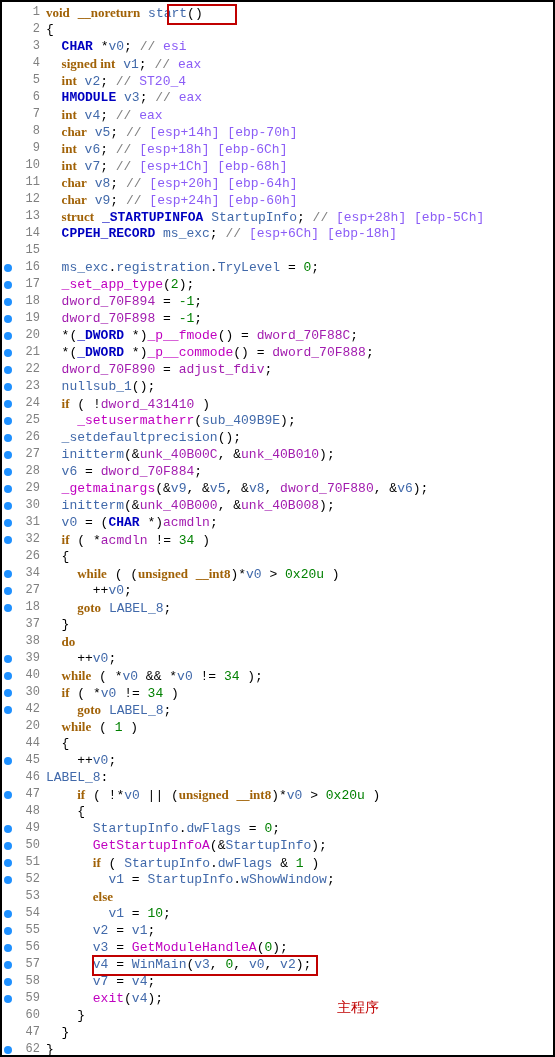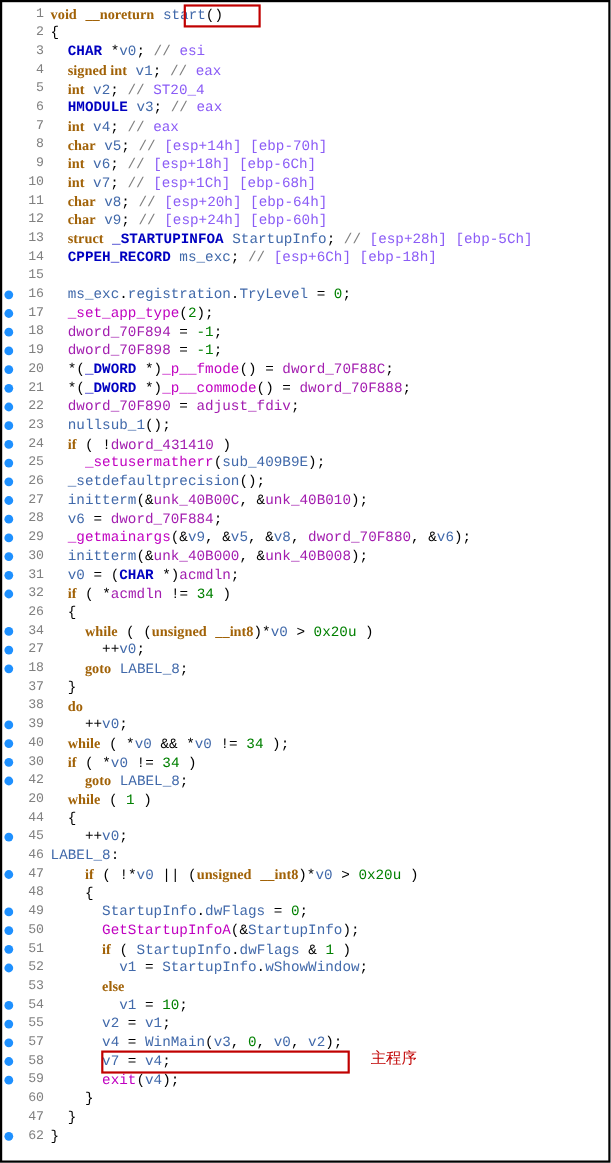--- a/index.html
+++ b/index.html
@@ -62,22 +62,23 @@
   .num  { color: #008000; }
   .hl-box {
     border: 2px solid #c00000;
     position: absolute;
     background: transparent;
     pointer-events: none;
   }
   .annot {
     position: absolute;
     color: #c00000;
-    font-family: Liberation Mono, monospace;
+    font-family: Liberation Sans, sans-serif;
     font-size: 14px;
+    margin-top: 44px;
   }
 </style>
 </head>
 <body>
 
 <div class="frame">
   <div class="code-area" id="code-area">
       <div class="line"><span class="bp"></span><span class="ln">1</span><span class="code"><span class="kw">void</span> <span class="kw">__noreturn</span> <span class="ident">start</span>()</span></div>
       <div class="line"><span class="bp"></span><span class="ln">2</span><span class="code">{</span></div>
       <div class="line"><span class="bp"></span><span class="ln">3</span><span class="code">  <span class="type">CHAR</span> *<span class="ident">v0</span>; <span class="cmt">//</span> <span class="caddr">esi</span></span></div>
@@ -126,20 +127,21 @@
       <div class="line"><span class="bp"></span><span class="ln">46</span><span class="code"><span class="ident">LABEL_8</span>:</span></div>
       <div class="line"><span class="bp"><span class="dot"></span></span><span class="ln">47</span><span class="code">    <span class="kw">if</span> ( !*<span class="ident">v0</span> || (<span class="kw">unsigned</span> <span class="kw">__int8</span>)*<span class="ident">v0</span> &gt; <span class="num">0x20u</span> )</span></div>
       <div class="line"><span class="bp"></span><span class="ln">48</span><span class="code">    {</span></div>
       <div class="line"><span class="bp"><span class="dot"></span></span><span class="ln">49</span><span class="code">      <span class="ident">StartupInfo</span>.<span class="ident">dwFlags</span> = <span class="num">0</span>;</span></div>
       <div class="line"><span class="bp"><span class="dot"></span></span><span class="ln">50</span><span class="code">      <span class="func">GetStartupInfoA</span>(&amp;<span class="ident">StartupInfo</span>);</span></div>
       <div class="line"><span class="bp"><span class="dot"></span></span><span class="ln">51</span><span class="code">      <span class="kw">if</span> ( <span class="ident">StartupInfo</span>.<span class="ident">dwFlags</span> &amp; <span class="num">1</span> )</span></div>
       <div class="line"><span class="bp"><span class="dot"></span></span><span class="ln">52</span><span class="code">        <span class="ident">v1</span> = <span class="ident">StartupInfo</span>.<span class="ident">wShowWindow</span>;</span></div>
       <div class="line"><span class="bp"></span><span class="ln">53</span><span class="code">      <span class="kw">else</span></span></div>
       <div class="line"><span class="bp"><span class="dot"></span></span><span class="ln">54</span><span class="code">        <span class="ident">v1</span> = <span class="num">10</span>;</span></div>
       <div class="line"><span class="bp"><span class="dot"></span></span><span class="ln">55</span><span class="code">      <span class="ident">v2</span> = <span class="ident">v1</span>;</span></div>
+      <div class="line"><span class="bp"><span class="dot"></span></span><span class="ln">56</span><span class="code">      <span class="ident">v3</span> = <span class="func">GetModuleHandleA</span>(<span class="num">0</span>);</span></div>
       <div class="line"><span class="bp"><span class="dot"></span></span><span class="ln">57</span><span class="code">      <span class="ident">v4</span> = <span class="ident">WinMain</span>(<span class="ident">v3</span>, <span class="num">0</span>, <span class="ident">v0</span>, <span class="ident">v2</span>);</span></div>
       <div class="line"><span class="bp"><span class="dot"></span></span><span class="ln">58</span><span class="code">      <span class="ident">v7</span> = <span class="ident">v4</span>;</span></div>
       <div class="line"><span class="bp"><span class="dot"></span></span><span class="ln">59</span><span class="code">      <span class="func">exit</span>(<span class="ident">v4</span>);</span></div>
       <div class="line"><span class="bp"></span><span class="ln">60</span><span class="code">    }</span></div>
       <div class="line"><span class="bp"></span><span class="ln">47</span><span class="code">  }</span></div>
       <div class="line"><span class="bp"><span class="dot"></span></span><span class="ln">62</span><span class="code">}</span></div>
     </div>
 
   <div class="hl-box" id="hl0" style="top: 2px; left: 165px; width: 66px; height: 17px;"></div>
   <div class="hl-box" id="hl1" style="top: 953px; left: 90px; width: 222px; height: 17px;"></div>

